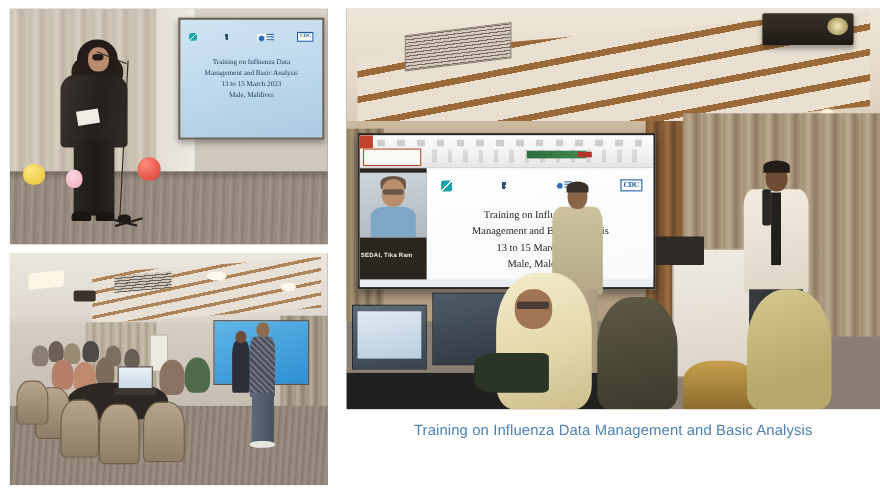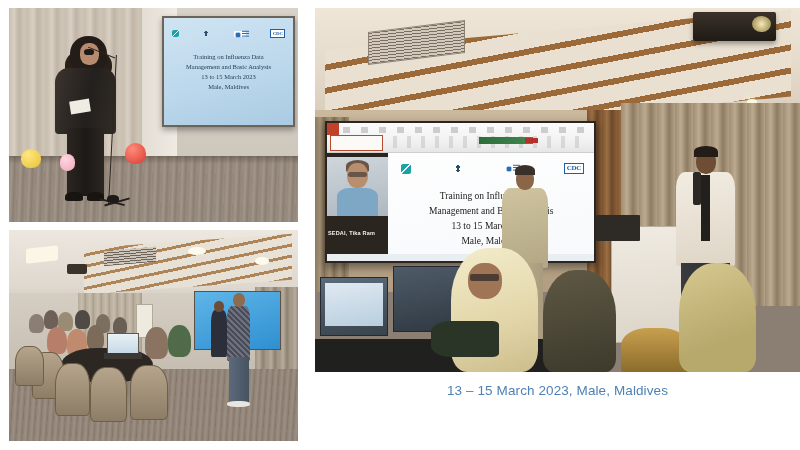--- a/index.html
+++ b/index.html
@@ -597,16 +597,16 @@
     <div class="layer chair-gold"></div>
     <div class="layer hijab2"></div>
     <div class="layer hijab3"></div>
     <div class="layer hijab1"></div>
     <div class="layer hijab1-face"></div>
     <div class="layer hijab1-gl"></div>
     <div class="layer hijab1-arm"></div>
   </div>
 
   <div id="caption">
-    <span class="cap-line">13 – 15 March 2023, Male, Maldives</span>
+    <span class="cap-line">Training on Influenza Data Management and Basic Analysis</span>
   </div>
 
 </div>
 
 </body></html>

